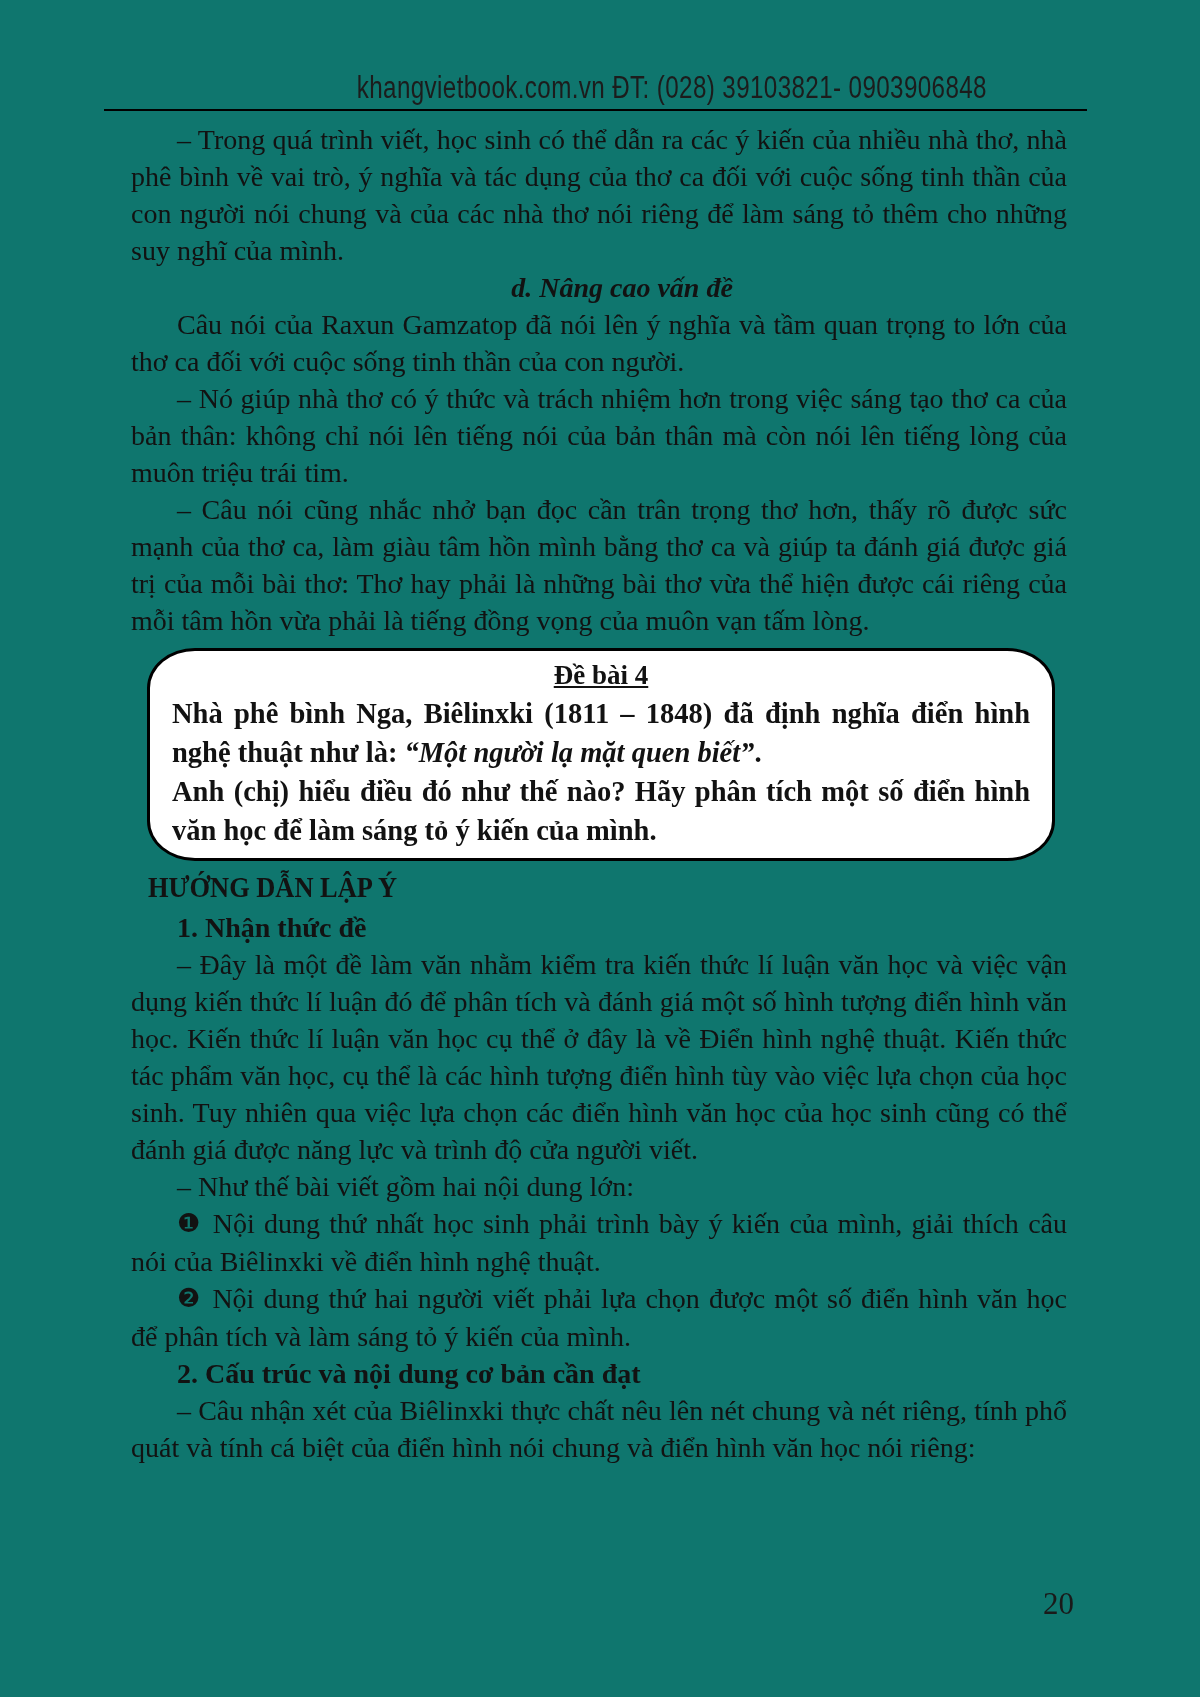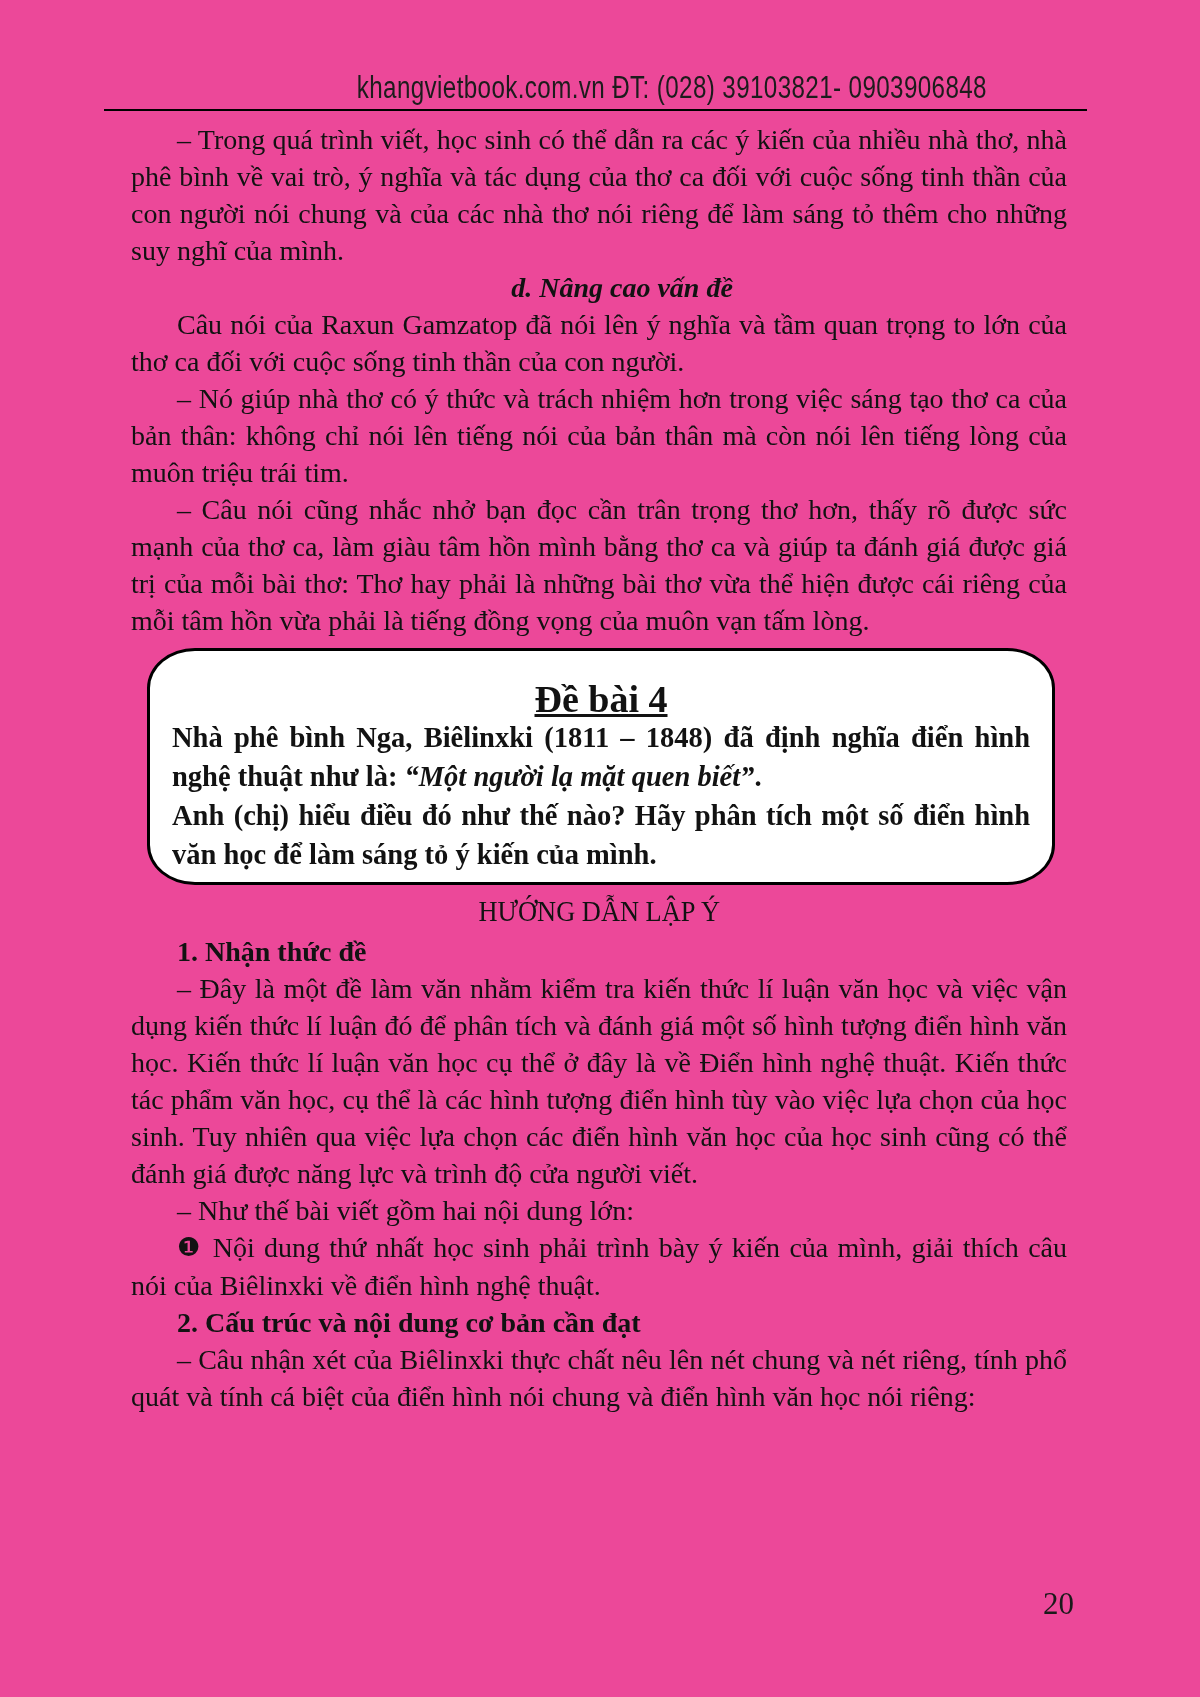--- a/index.html
+++ b/index.html
@@ -3,21 +3,21 @@
 <meta charset="utf-8">
 <style>
   html,body{margin:0;padding:0;}
   body{
     width:1200px;height:1697px;
     background:#ffffff;
     font-family:"Liberation Serif", serif;
     color:#121212;
     overflow:hidden;
   }
-  .page{position:relative;width:1200px;height:1697px;background:#ec4899;}
+  .page{position:relative;width:1200px;height:1697px;background:#0f766e;}
 
   
   .header-text{
     position:absolute;top:70px;right:213px;
     font-family:"Liberation Sans", sans-serif;
     font-size:31px;font-weight:400;color:#1c1c1c;
     transform:scaleX(0.78);transform-origin:right center;
     white-space:nowrap;letter-spacing:0.5px;
   }
   .header-rule{
@@ -38,32 +38,32 @@
   
   .debai-box{
     box-sizing:border-box;
     margin:9px 0 6px 16px;
     width:908px;
     border:3px solid #000;
     border-radius:48px / 40px;
     padding:5px 22px 8px 22px;
     background:#fff;
   }
-  .box-title{text-align:center;font-weight:bold;font-size:38px;line-height:38px;margin-top:24px;}
+  .box-title{text-align:center;font-weight:bold;font-size:27px;line-height:38px;}
   .box-title .t{text-decoration:underline;}
   .box-para{
     font-weight:bold;font-size:28.5px;line-height:39px;
     text-align:justify;
     font-family:Liberation Serif, serif;
   }
   .box-para .q{font-style:italic;}
 
   
   .guide-heading{
-    text-align:center;font-weight:normal;font-size:30px;line-height:40px;
+    text-align:left;font-weight:bold;font-size:30px;line-height:40px;
     margin:4px 0 2px 0;
   }
   .guide-heading .t{display:inline-block;transform:scaleX(0.88);transform-origin:center;}
 
   .bullet{
     font-family:"DejaVu Sans", sans-serif;
     font-size:26px;margin-right:10px;position:relative;top:-1px;
   }
 
   
@@ -105,20 +105,21 @@
     </div>
 
     <p class="subhead">1. Nhận thức đề</p>
 
     <p class="para">– Đây là một đề làm văn nhằm kiểm tra kiến thức lí luận văn học và việc vận dụng kiến thức lí luận đó để phân tích và đánh giá một số hình tượng điển hình văn học. Kiến thức lí luận văn học cụ thể ở đây là về Điển hình nghệ thuật. Kiến thức tác phẩm văn học, cụ thể là các hình tượng điển hình tùy vào việc lựa chọn của học sinh. Tuy nhiên qua việc lựa chọn các điển hình văn học của học sinh cũng có thể đánh giá được năng lực và trình độ cửa người viết.</p>
 
     <p class="para">– Như thế bài viết gồm hai nội dung lớn:</p>
 
     <p class="para"><span class="bullet">❶</span><span>Nội dung thứ nhất học sinh phải trình bày ý kiến của mình, giải thích câu nói của Biêlinxki về điển hình nghệ thuật.</span></p>
 
+    <p class="para"><span class="bullet">❷</span><span>Nội dung thứ hai người viết phải lựa chọn được một số điển hình văn học để phân tích và làm sáng tỏ ý kiến của mình.</span></p>
 
     <p class="subhead">2. Cấu trúc và nội dung cơ bản cần đạt</p>
 
 
     <p class="para">– Câu nhận xét của Biêlinxki thực chất nêu lên nét chung và nét riêng, tính phổ quát và tính cá biệt của điển hình nói chung và điển hình văn học nói riêng:</p>
 
   </div>
 
   <div class="page-number">20</div>
 

